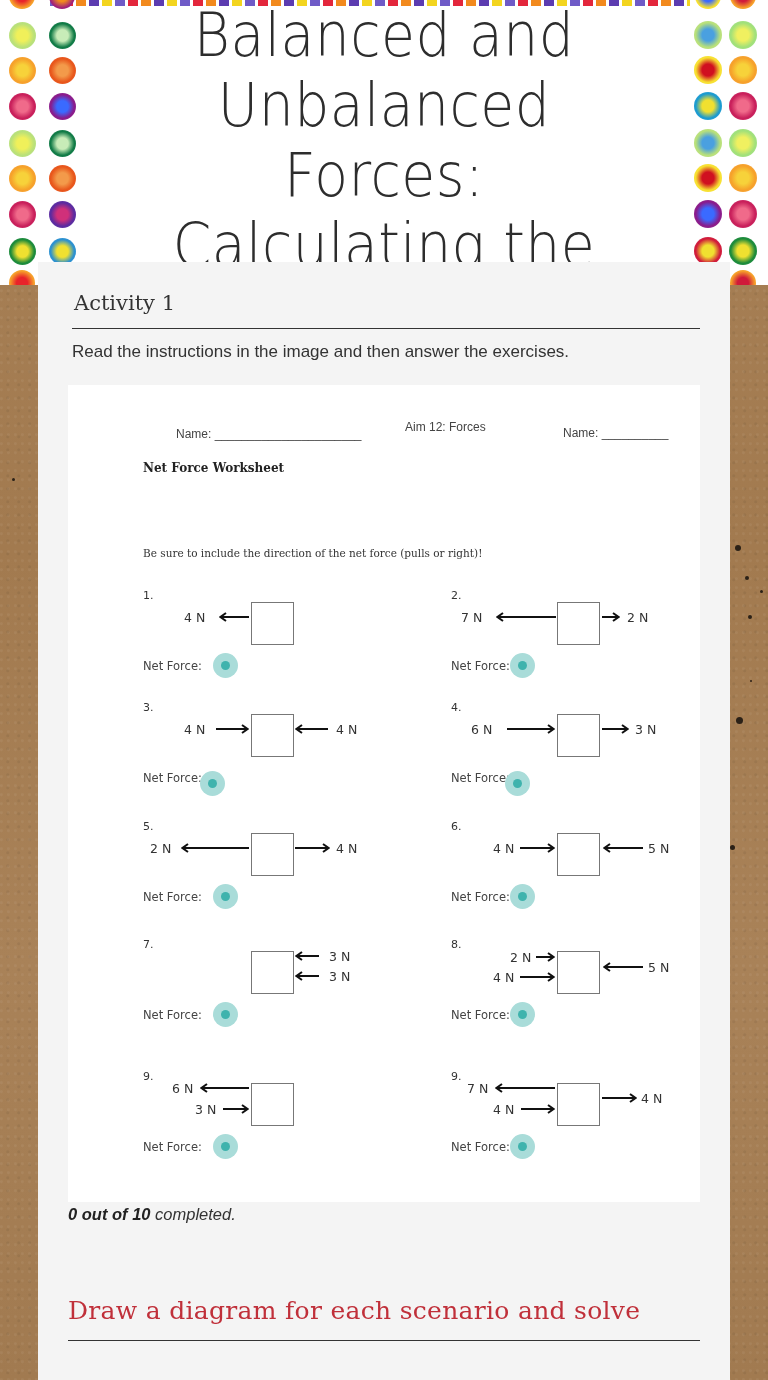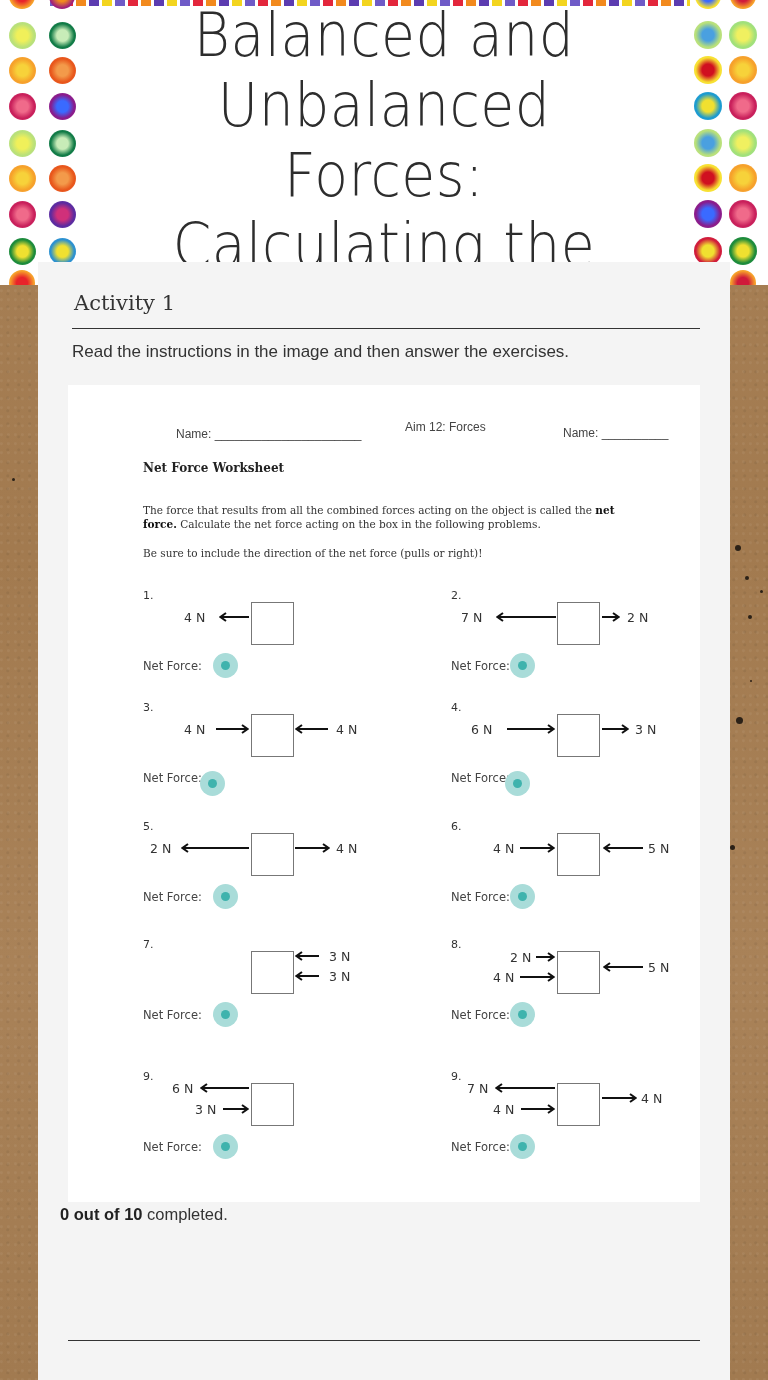--- a/index.html
+++ b/index.html
@@ -107,22 +107,22 @@
   }
   .answer-dot {
     position: absolute; width: 25px; height: 25px; border-radius: 50%;
     background: #a9dcd9; cursor: pointer;
   }
   .answer-dot::after {
     content: ""; position: absolute; left: 8px; top: 8px; width: 9px; height: 9px;
     border-radius: 50%; background: #3fb3ad;
   }
   .completed {
-    position: absolute; left: 22px; top: 943px;
-    font-family: "Liberation Sans", sans-serif; font-size: 16.5px; color: #333;
+    position: absolute; left: 30px; top: 943px;
+    font-family: "Liberation Sans", sans-serif; font-size: 16.5px; color: #333; font-style: italic;
   }
   .completed b { font-weight: bold; color: #222; }
   .section2-title {
     position: absolute; left: 30px; top: 1034px;
     font-family: "DejaVu Serif", serif;
     font-size: 25px; color: #c0303a; letter-spacing: 0.3px;
   }
   .scenario {
     position: absolute; left: 30px; top: 1091px; width: 640px;
     font-family: "Liberation Sans", sans-serif; font-size: 16.5px; color: #333;
@@ -187,23 +187,20 @@
 <div class="panel">
   <div class="activity-title">Activity 1</div>
   <div class="rule" style="top:66px;"></div>
   <div class="instructions">Read the instructions in the image and then answer the exercises.</div>
 
   <div class="sheet">
     <div class="sheet-header" style="left:63px;top:42px;margin-left:45px;">Name: ______________________</div>
     <div class="sheet-header" style="left:337px;top:35px;">Aim 12: Forces</div>
     <div class="sheet-header" style="left:495px;top:41px;">Name: __________</div>
     <div class="sheet-title">Net Force Worksheet</div>
-    <div class="sheet-intro">
-      <span>The force that results from all the combined forces acting on the object is called the </span><b>net</b><br><b>force.</b><span> Calculate the net force acting on the box in the following problems.</span>
-    </div>
     <div class="sheet-note">Be sure to include the direction of the net force (pulls or right)!</div>
 
     <div id="problems">
         <div class="problem" style="left: 75px; top: 204px;">
           <div class="p-num">1.</div>
           <div class="p-box" style="left: 108px; top: 13px;"></div>
           <div class="p-force" style="left: 41px; top: 21px;">4 N</div>
           <svg class="arrow" width="30" height="10" style="left: 76px; top: 23px;">
             <line x1="2" x2="30" y1="5" y2="5" stroke="#111" stroke-width="2"></line>
             <polyline points="7,1 1.5,5 7,9" fill="none" stroke="#111" stroke-width="2"></polyline>
@@ -363,14 +360,15 @@
             <polyline points="28,1 33.5,5 28,9" fill="none" stroke="#111" stroke-width="2"></polyline>
           </svg>
           <div class="net-label" style="left: 0px; top: 70px;">Net Force:</div>
           <div class="answer-dot" style="left: 59px; top: 64px;"></div>
         </div>
       </div>
   </div>
 
   <div class="completed"><b>0 out of 10</b><span> completed.</span></div>
 
+  <div class="section2-title">Draw a diagram for each scenario and solve</div>
   <div class="rule" style="left:30px;width:632px;top:1078px;"></div>
 </div>
 
 </body></html>

